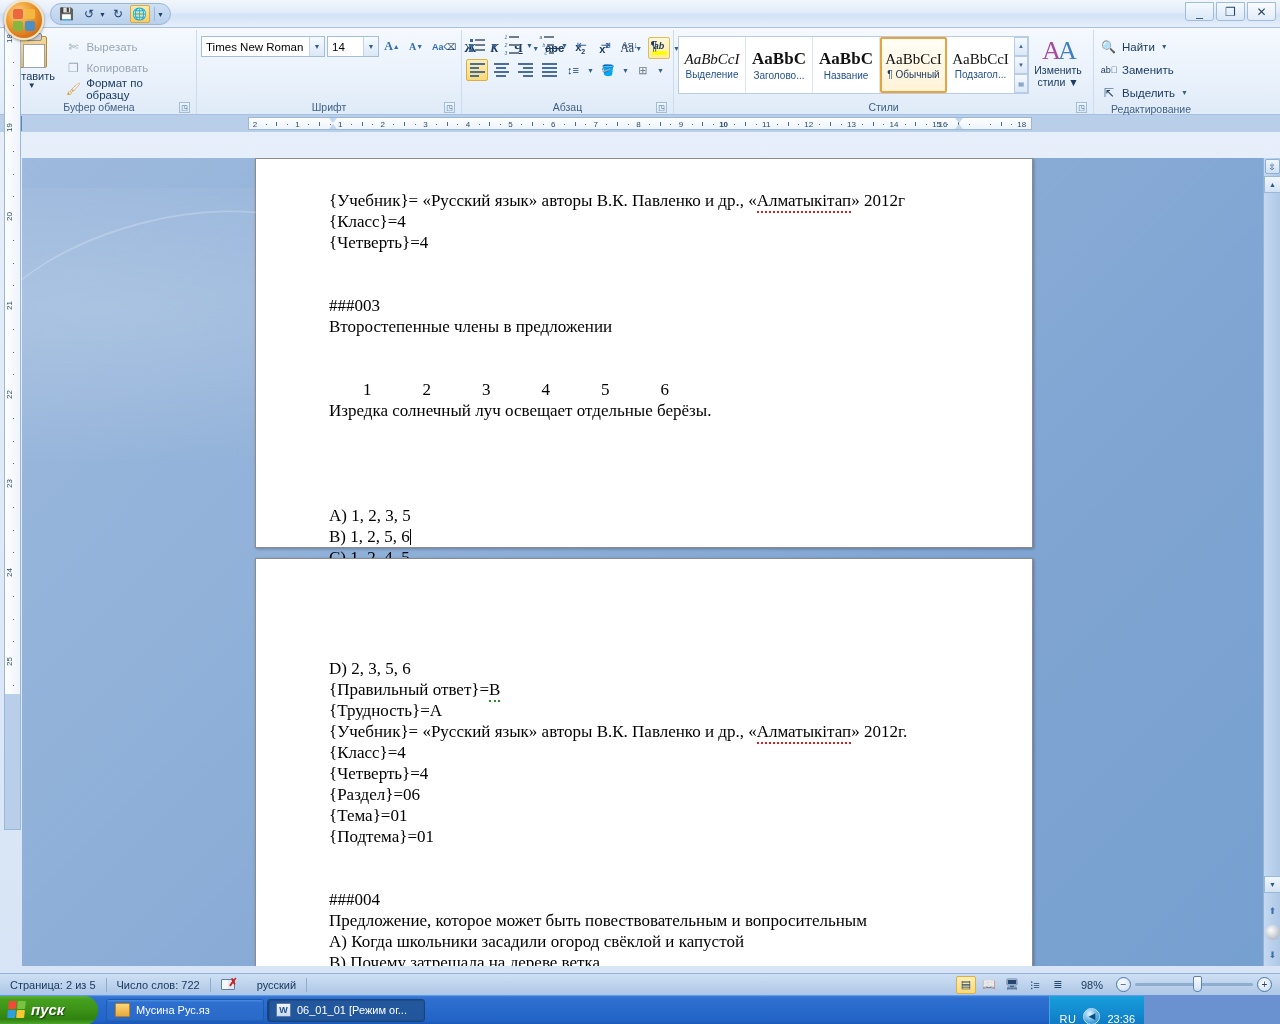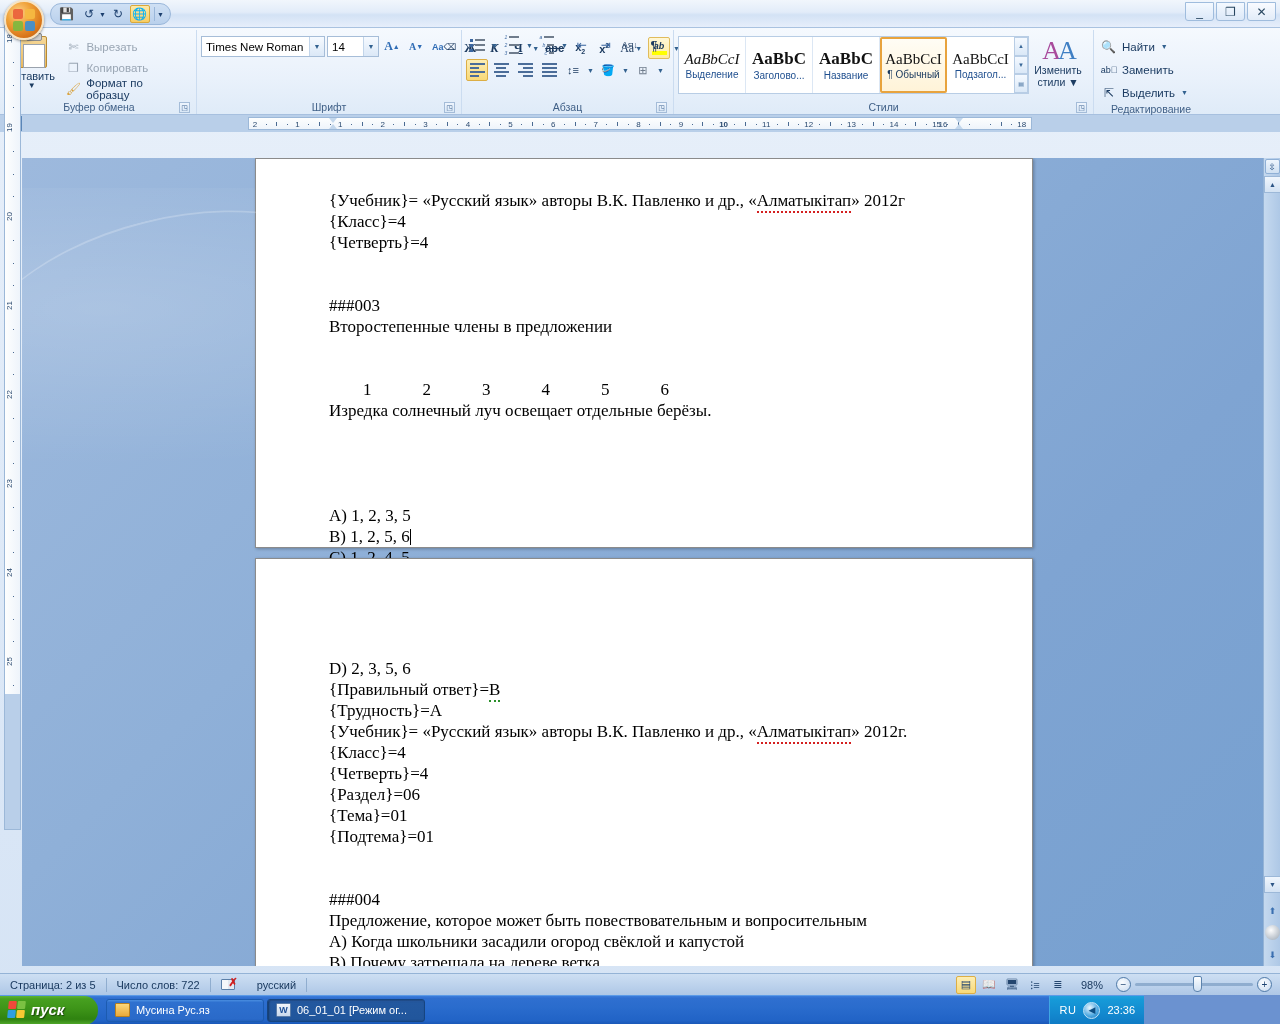--- a/index.html
+++ b/index.html
@@ -352,21 +352,21 @@
   }
   .task-btn.active {
     background: linear-gradient(to bottom,#2f69bd,#23589f 12%,#21569c 90%,#1d4e91);
     border-color: #16447f; box-shadow: inset 1px 1px 2px rgba(0,0,0,.35);
   }
   .task-ic { width: 15px; height: 14px; flex: none; border-radius: 1px; }
   .folder-ic { background: linear-gradient(to bottom,#fcd77a,#e9a93a); border: 1px solid #b9801f; }
   .word-ic { background: linear-gradient(to bottom,#f2f6fb,#c9d9ec); border: 1px solid #5a7ca8;
     display:flex; align-items:center; justify-content:center; font-size:9px; color:#1d4f96; font-weight:bold; }
   .tray {
-    margin-left: auto; height: 29px; display: flex; align-items: center; gap: 7px; padding: 0 9px 0 10px;
+    margin-left: auto; height: 29px; display: flex; align-items: flex-end; gap: 7px; padding: 0 9px 0 10px;
     background: linear-gradient(to bottom,#21a0dc 0%,#169ad8 12%,#1389cf 60%,#0f7ac4 100%);
     border-left: 1px solid #3fa7e3; color: #fff; font-size: 11px;
   }
   .tray-ru { font-size: 11px; letter-spacing: .5px; }
   .tray-ic {
     width: 17px; height: 17px; border-radius: 50%;
     background: radial-gradient(circle at 38% 32%,#eaf6ff,#4aa6e0 60%,#1f74b5);
     border: 1px solid #bfe2f7; display: flex; align-items: center; justify-content: center;
     font-size: 9px; color: #0d4f84;
   }

